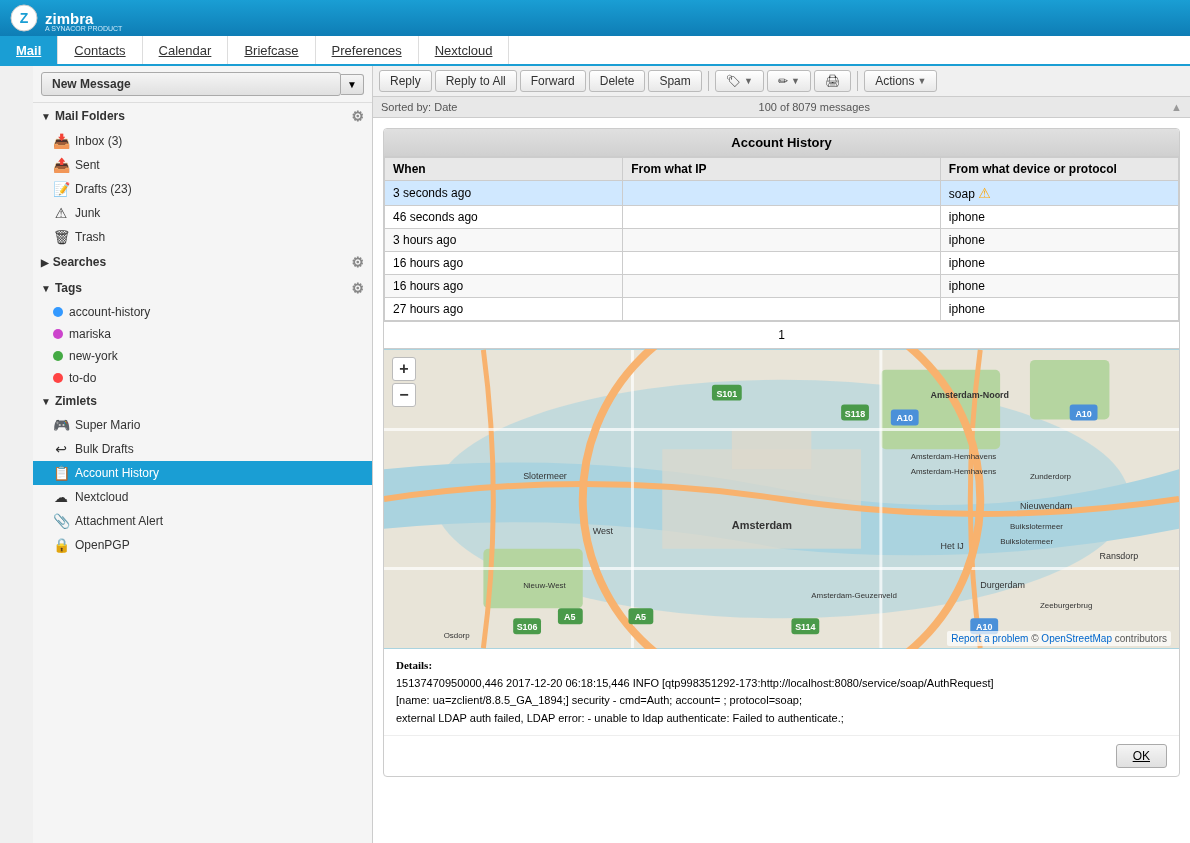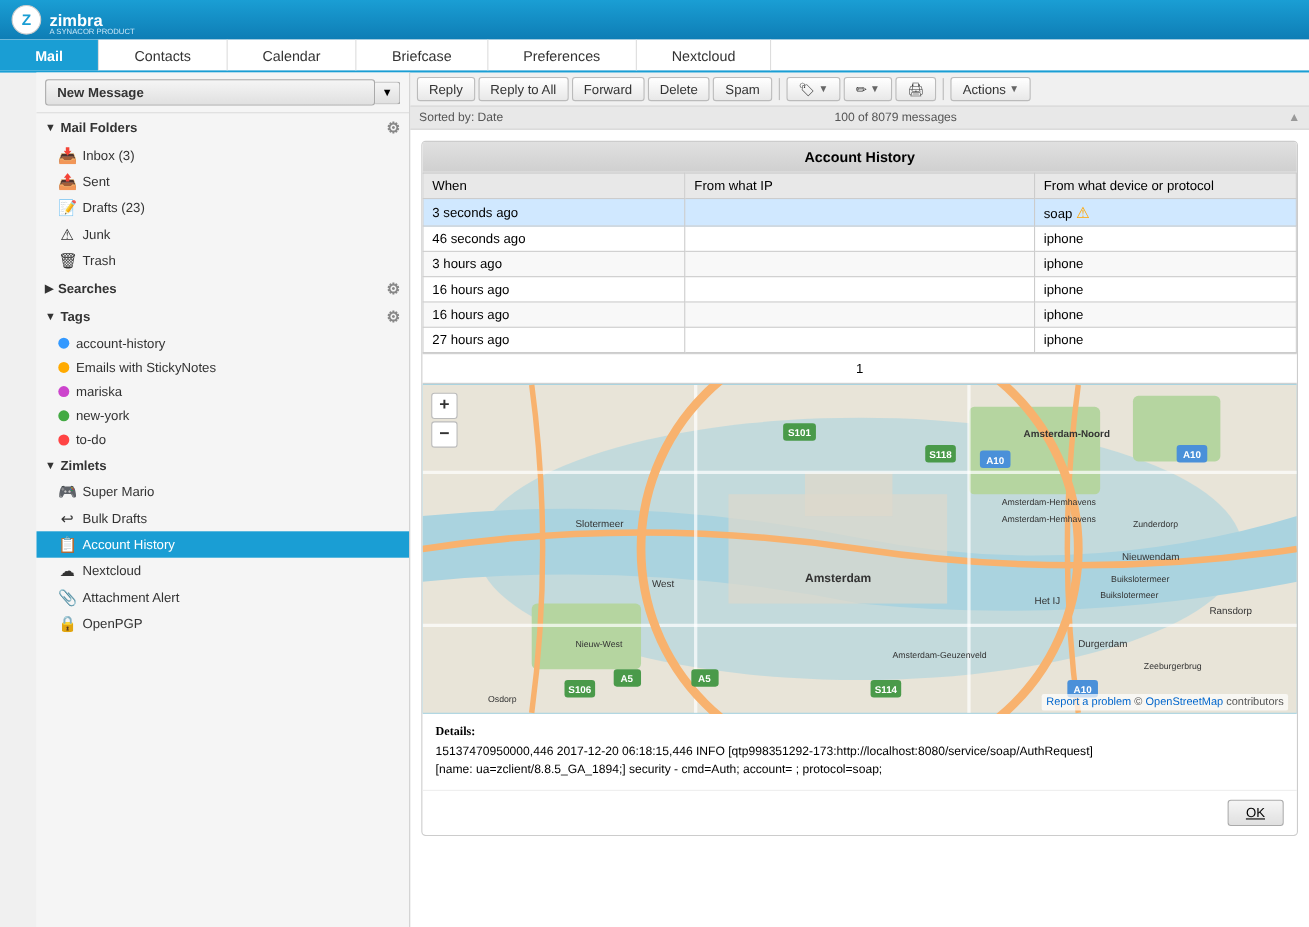--- a/index.html
+++ b/index.html
@@ -19,27 +19,28 @@
     }
 
     
     #navtabs {
       background: #ffffff;
       border-bottom: 2px solid #1a9ed4;
       display: flex;
       height: 30px;
     }
     .nav-tab {
-      padding: 0 32px;
+      padding: 0 16px;
       display: flex;
       align-items: center;
       cursor: pointer;
       font-size: 13px;
       color: #333;
       border-right: 1px solid #ddd;
+      text-decoration: underline;
     }
     .nav-tab.active {
       background: #1a9ed4;
       color: white;
       font-weight: bold;
     }
 
     
     #main {
       display: flex;
@@ -194,21 +195,21 @@
     #history-table {
       width: 100%;
       border-collapse: collapse;
       font-size: 12px;
     }
     #history-table th {
       background: #e8e8e8;
       border: 1px solid #ccc;
       padding: 4px 8px;
       text-align: left;
-      font-weight: normal;
+      font-weight: bold;
     }
     #history-table td {
       border: 1px solid #ccc;
       padding: 4px 8px;
     }
     #history-table tr:first-child td { background: #d0e8ff; }
     #history-table tr:nth-child(odd):not(:first-child) td { background: #f8f8f8; }
 
     .warning-icon {
       color: #ffa500;
@@ -370,24 +371,20 @@
       <div style="display:flex;align-items:center">
         <span class="toggle">▼</span>
         <span>Tags</span>
       </div>
       <span class="gear">⚙</span>
     </div>
 
     <div class="sidebar-item">
       <span class="tag-dot" style="background:#3399ff"></span>
       <span>account-history</span>
-    </div>
-    <div class="sidebar-item">
-      <span class="tag-dot" style="background:#ffaa00"></span>
-      <span>Emails with StickyNotes</span>
     </div>
     <div class="sidebar-item">
       <span class="tag-dot" style="background:#cc44cc"></span>
       <span>mariska</span>
     </div>
     <div class="sidebar-item">
       <span class="tag-dot" style="background:#44aa44"></span>
       <span>new-york</span>
     </div>
     <div class="sidebar-item">
@@ -605,20 +602,21 @@
             <span>© </span>
             <a href="#">OpenStreetMap</a>
             <span> contributors</span>
           </div>
         </div>
 
         <div id="details-section">
           <strong>Details:</strong><br>
           <span>15137470950000,446 2017-12-20 06:18:15,446 INFO [qtp998351292-173:http://localhost:8080/service/soap/AuthRequest]</span><br>
           <span>[name:                                          ua=zclient/8.8.5_GA_1894;] security - cmd=Auth; account=                           ; protocol=soap;</span><br>
+          <span>external LDAP auth failed, LDAP error: - unable to ldap authenticate: Failed to authenticate.;</span>
         </div>
 
         <div id="ok-row">
           <button id="ok-btn">OK</button>
         </div>
 
       </div>
 
     </div>
   </div>

